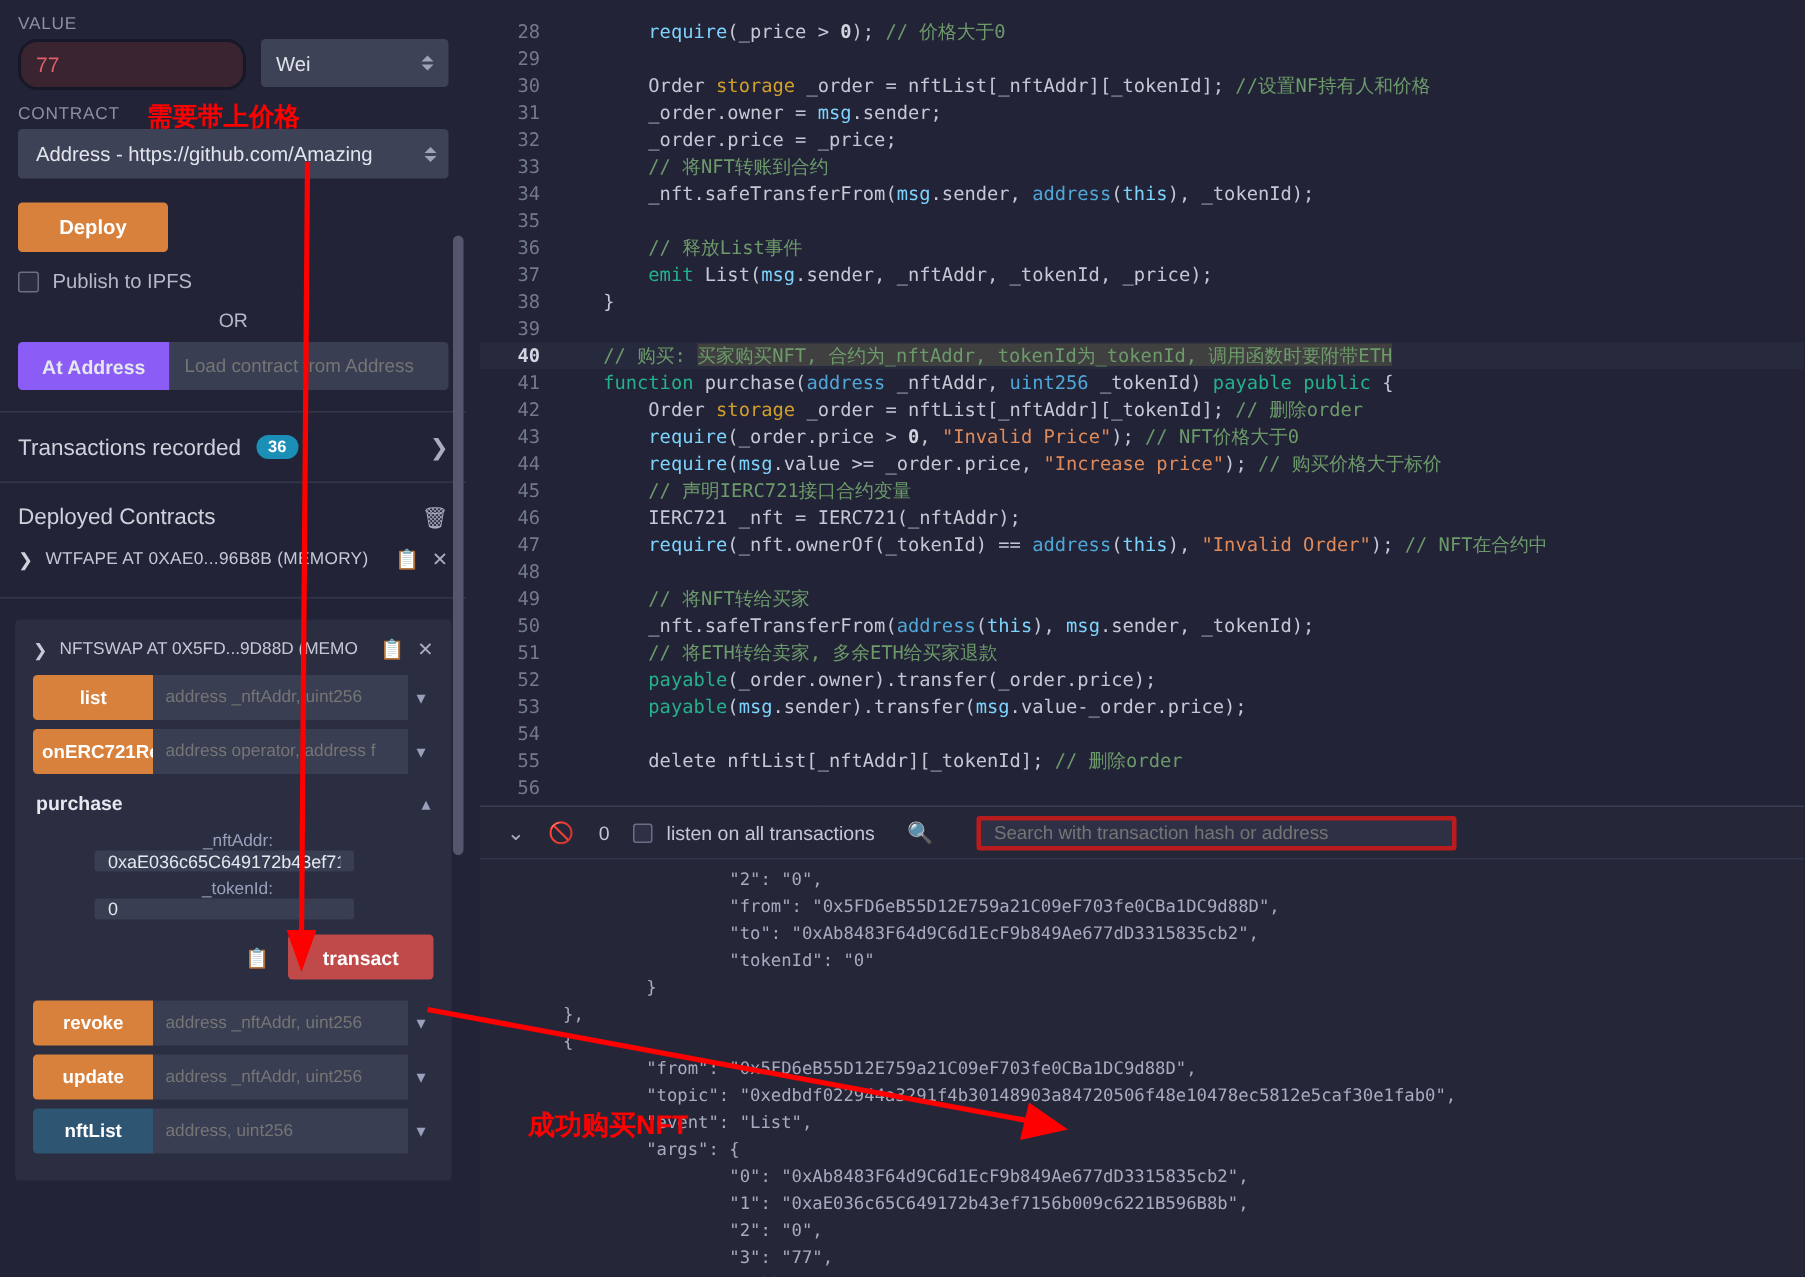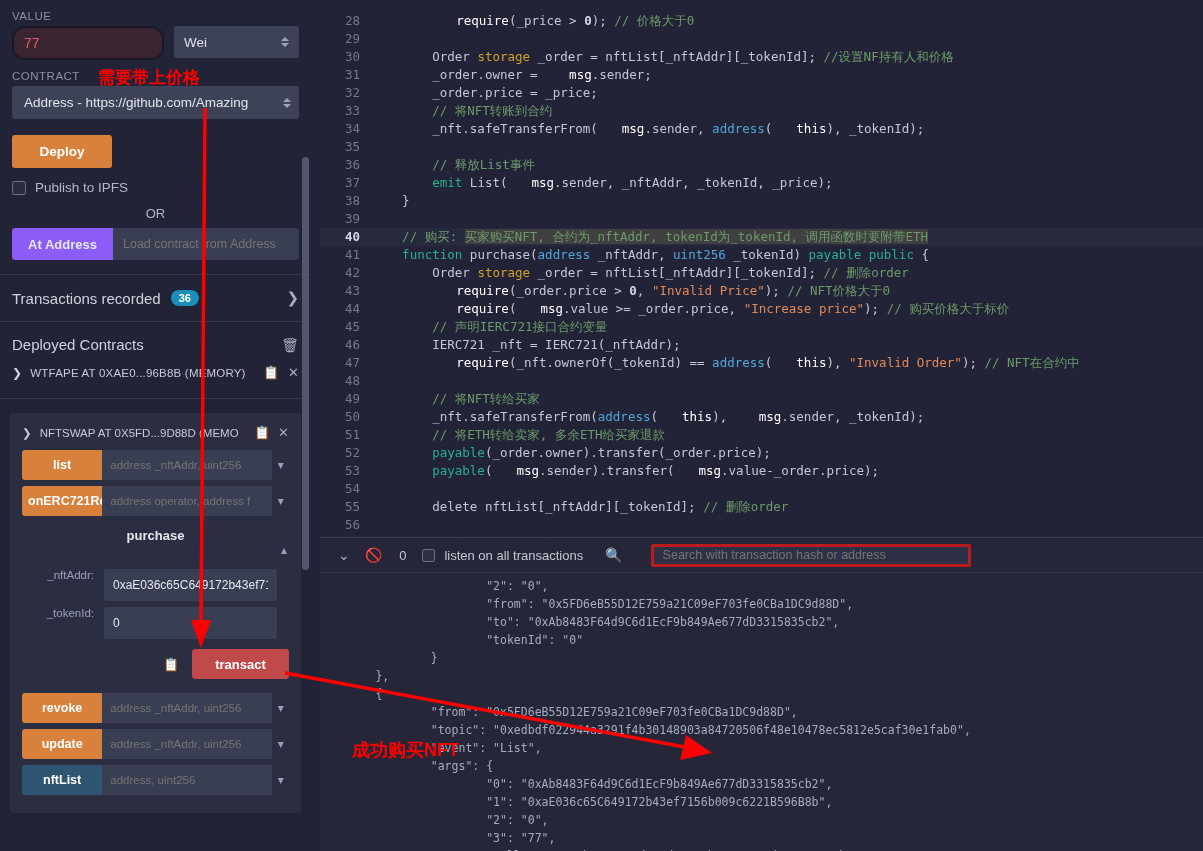--- a/index.html
+++ b/index.html
@@ -116,26 +116,26 @@
   .fn-btn.orange { background: #d8813c; }
   .fn-btn.blue   { background: #2e5572; }
   .fn-input {
     flex: 1; height: 30px; background: #3a3e52; border: none; outline: none;
     color: #8b8fa3; font-size: 11.5px; padding: 0 8px;
     font-family: "Liberation Sans", sans-serif; overflow: hidden;
   }
   .fn-caret { width: 22px; text-align: center; color: #9aa0bb; font-size: 12px; cursor: pointer; }
 
   .purchase-head {
-    display: flex; align-items: center; padding: 6px 6px 6px 6px; margin-top: 6px; flex-direction: column;
+    display: flex; align-items: center; padding: 6px 6px 6px 6px; margin-top: 6px;
   }
   .purchase-head .nm { font-size: 13px; color: #e5e8ef; font-weight: bold; }
   .purchase-head .up { margin-left: auto; color: #9aa0bb; font-size: 12px; cursor: pointer; }
 
-  .param-row { display: flex; margin: 6px 16px 0 4px; }
+  .param-row { display: flex; align-items: center; margin: 6px 16px 0 4px; flex-direction: column; }
   .param-label { width: 85px; text-align: right; padding-right: 10px; font-size: 11.5px; color: #9aa0bb; }
   .param-input {
     flex: 1; height: 32px; background: #3a3e52; border: none; outline: none;
     color: #e5e8ef; font-size: 12px; padding: 0 9px; border-radius: 2px;
     font-family: "Liberation Sans", sans-serif;
   }
   .transact-row { display: flex; align-items: center; justify-content: flex-end; gap: 12px; margin: 10px 4px 0 4px; }
   .transact-btn {
     width: 97px; height: 30px; background: #c04a4a; color: #fff; border: none;
     border-radius: 3px; font-size: 13px; font-weight: bold; cursor: pointer;
@@ -158,21 +158,21 @@
     font-family: "DejaVu Sans Mono", monospace; font-size: 12.5px; white-space: pre;
   }
   .gutter {
     width: 52px; flex: 0 0 52px; text-align: right; padding-right: 12px;
     color: #737a8c; font-size: 12.5px;
     font-family: "DejaVu Sans Mono", monospace;
   }
   .gutter.cur { color: #d3d6e0; font-weight: bold; }
   .code-line.active { background: #272a3d; }
   .ctext { flex: 1; color: #c3c8d4; }
-  .k-key   { color: #ffffff; margin-left: 24px; }
+  .k-key   { color: #7dd3fc; }
   .k-kw    { color: #25b18b; }
   .k-type  { color: #4fa7d8; }
   .k-str   { color: #e08a5a; }
   .k-com   { color: #6c9a6a; }
   .k-num   { color: #d3d6e0; font-weight: bold; }
   .k-stor  { color: #d0a02a; }
   .k-var   { color: #c3c8d4; }
   .sel     { background: #404040; }
   #ed-scrollbar {
     position: absolute; right: 0; top: 0; width: 8px; height: 537px; background: transparent;

